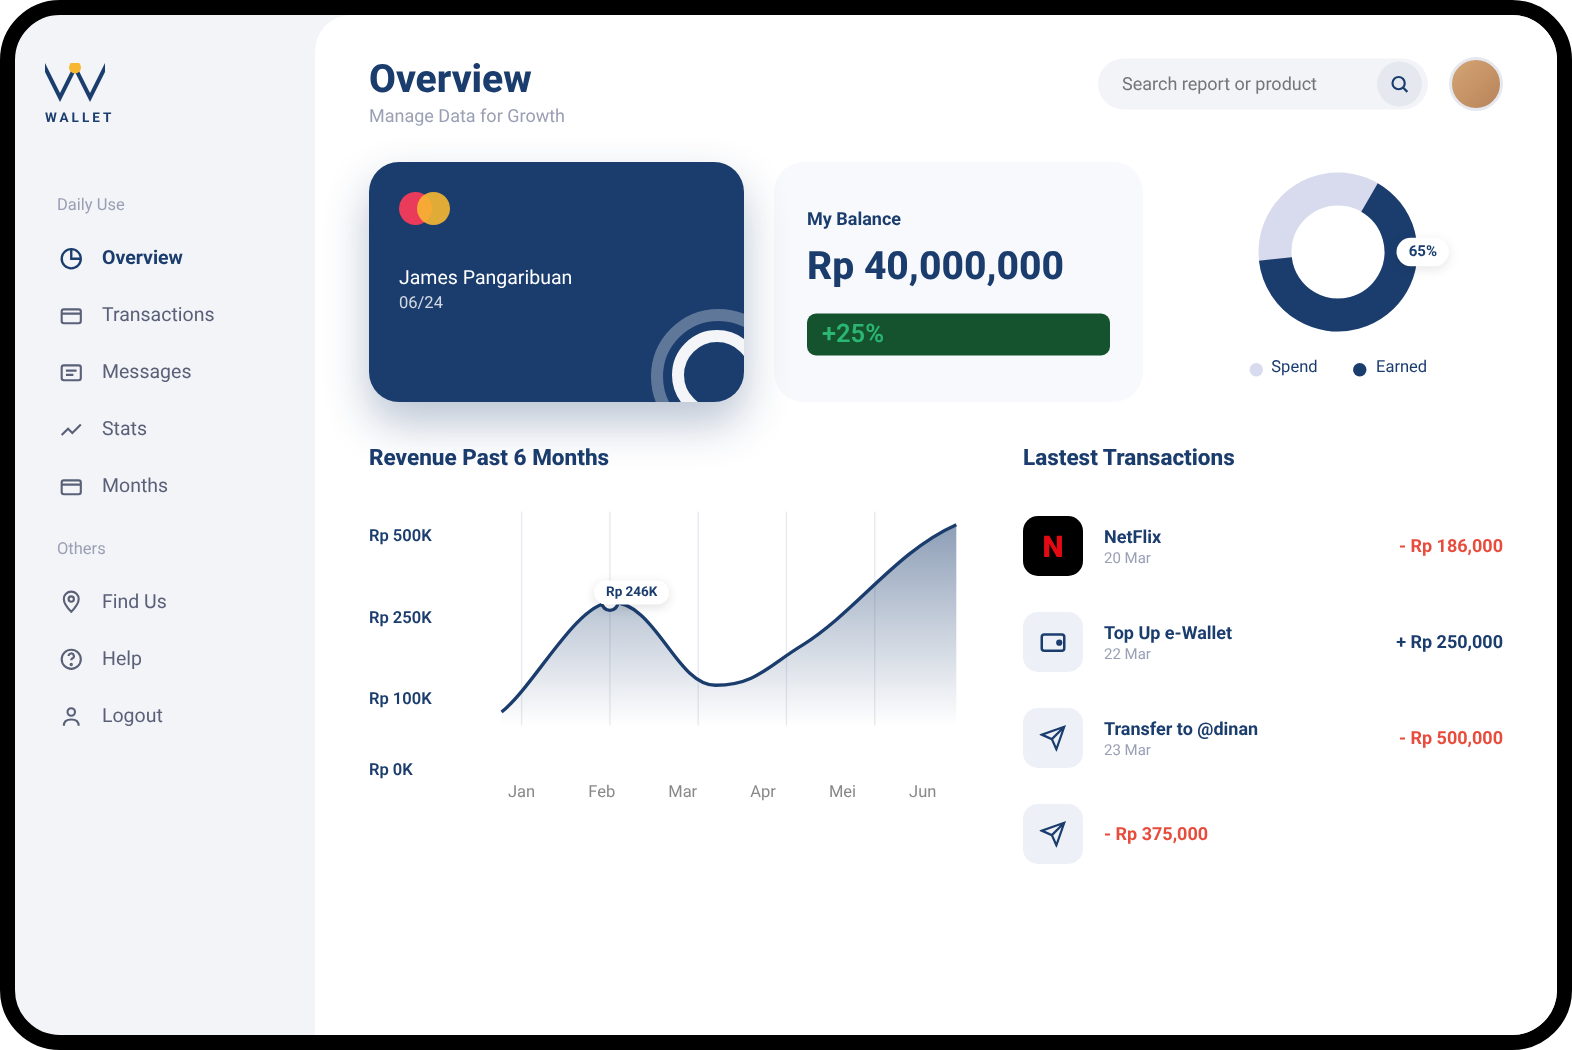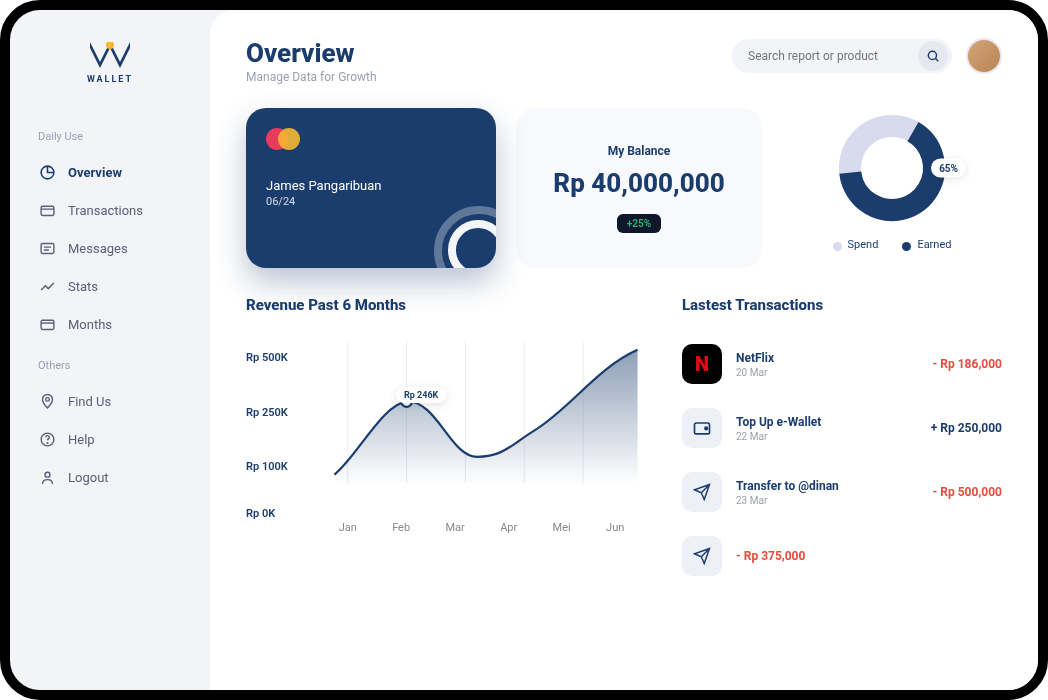--- a/index.html
+++ b/index.html
@@ -1,19 +1,19 @@
 <!DOCTYPE html>
 <html><head>
 <meta charset="utf-8">
 <style>
 * { margin: 0; padding: 0; box-sizing: border-box; font-family: -apple-system, BlinkMacSystemFont, 'Segoe UI', Roboto, sans-serif; }
 body { background: #fff; display: flex; justify-content: center; align-items: center; min-height: 100vh; }
 .device { width: 1048px; height: 700px; background: #f3f4f8; border: 10px solid #000; border-radius: 40px; overflow: hidden; display: flex; }
 .sidebar { width: 200px; padding: 30px 20px; display: flex; flex-direction: column; }
-.logo { display: flex; flex-direction: column; align-items: center; margin-bottom: 30px; }
+.logo { display: flex; flex-direction: column; align-items: flex-start; margin-bottom: 30px; }
 .logo-mark { width: 40px; height: 30px; display: flex; align-items: center; justify-content: center; }
 .logo-text { font-size: 9px; font-weight: 700; color: #1b3d6e; letter-spacing: 2px; margin-top: 4px; }
 .section-label { font-size: 11px; color: #9aa0b4; margin: 16px 0 10px 8px; }
 .nav-item { display: flex; align-items: center; gap: 12px; padding: 10px 8px; border-radius: 8px; cursor: pointer; color: #5a6078; font-size: 13px; }
 .nav-item.active { color: #1b3d6e; font-weight: 700; }
 .nav-icon { width: 18px; height: 18px; display: flex; align-items: center; justify-content: center; flex-shrink: 0; }
 .main { flex: 1; background: #fff; border-top-left-radius: 24px; padding: 28px 36px; overflow: hidden; }
 .header { display: flex; align-items: flex-start; justify-content: space-between; margin-bottom: 24px; }
 .title { font-size: 26px; font-weight: 800; color: #1b3d6e; }
 .subtitle { font-size: 12px; color: #9aa0b4; margin-top: 2px; }
@@ -25,24 +25,24 @@
 .cards-row { display: flex; gap: 20px; margin-bottom: 28px; }
 .credit-card { width: 250px; height: 160px; background: #1b3d6e; border-radius: 20px; padding: 20px; color: #fff; position: relative; overflow: hidden; box-shadow: 0 14px 30px rgba(27,61,110,0.3); }
 .cc-circles { display: flex; }
 .cc-c1 { width: 22px; height: 22px; border-radius: 50%; background: #eb3b5a; }
 .cc-c2 { width: 22px; height: 22px; border-radius: 50%; background: #f7b731; margin-left: -10px; opacity: 0.9; }
 .cc-number { margin-top: 18px; font-size: 14px; letter-spacing: 3px; font-weight: 500; }
 .cc-name { margin-top: 28px; font-size: 13px; }
 .cc-exp { font-size: 11px; opacity: 0.8; margin-top: 2px; }
 .cc-ring { position: absolute; right: -12px; bottom: -12px; width: 60px; height: 60px; border: 8px solid #fff; border-radius: 50%; opacity: 0.95; }
 .cc-ring2 { position: absolute; right: -28px; bottom: -28px; width: 90px; height: 90px; border: 8px solid #fff; border-radius: 50%; opacity: 0.3; }
-.balance-card { flex: 1; background: #f8f9fc; border-radius: 20px; padding: 22px; display: flex; flex-direction: column; align-items: center; justify-content: center; }
+.balance-card { flex: 1; background: #f8f9fc; border-radius: 20px; padding: 22px; display: flex; flex-direction: column; justify-content: center; }
 .balance-label { font-size: 12px; font-weight: 700; color: #1b3d6e; margin-bottom: 10px; }
 .balance-amount { font-size: 26px; font-weight: 800; color: #1b3d6e; }
-.balance-change { margin-top: 16px; background: #0f172a; color: #2bb673; font-size: 10px; font-weight: 600; padding: 4px 10px; border-radius: 6px; }
+.balance-change { margin-top: 16px; background: #14532d; color: #2bb673; font-size: 17px; font-weight: 600; padding: 4px 10px; border-radius: 6px; }
 .donut-card { width: 220px; display: flex; flex-direction: column; align-items: center; }
 .donut-wrap { position: relative; width: 120px; height: 120px; }
 .donut-label { position: absolute; right: -14px; top: 50%; transform: translateY(-50%); background: #fff; border-radius: 10px; padding: 4px 8px; font-size: 10px; font-weight: 700; color: #1b3d6e; box-shadow: 0 2px 8px rgba(0,0,0,0.1); }
 .legend { display: flex; gap: 24px; margin-top: 10px; font-size: 11px; color: #1b3d6e; }
 .legend-item { display: flex; align-items: flex-end; gap: 6px; }
 .dot { width: 9px; height: 9px; border-radius: 50%; }
 .bottom-row { display: flex; gap: 40px; }
 .chart-section { flex: 1; }
 .section-title { font-size: 15px; font-weight: 800; color: #1b3d6e; margin-bottom: 18px; }
 .chart-box { position: relative; height: 210px; }

